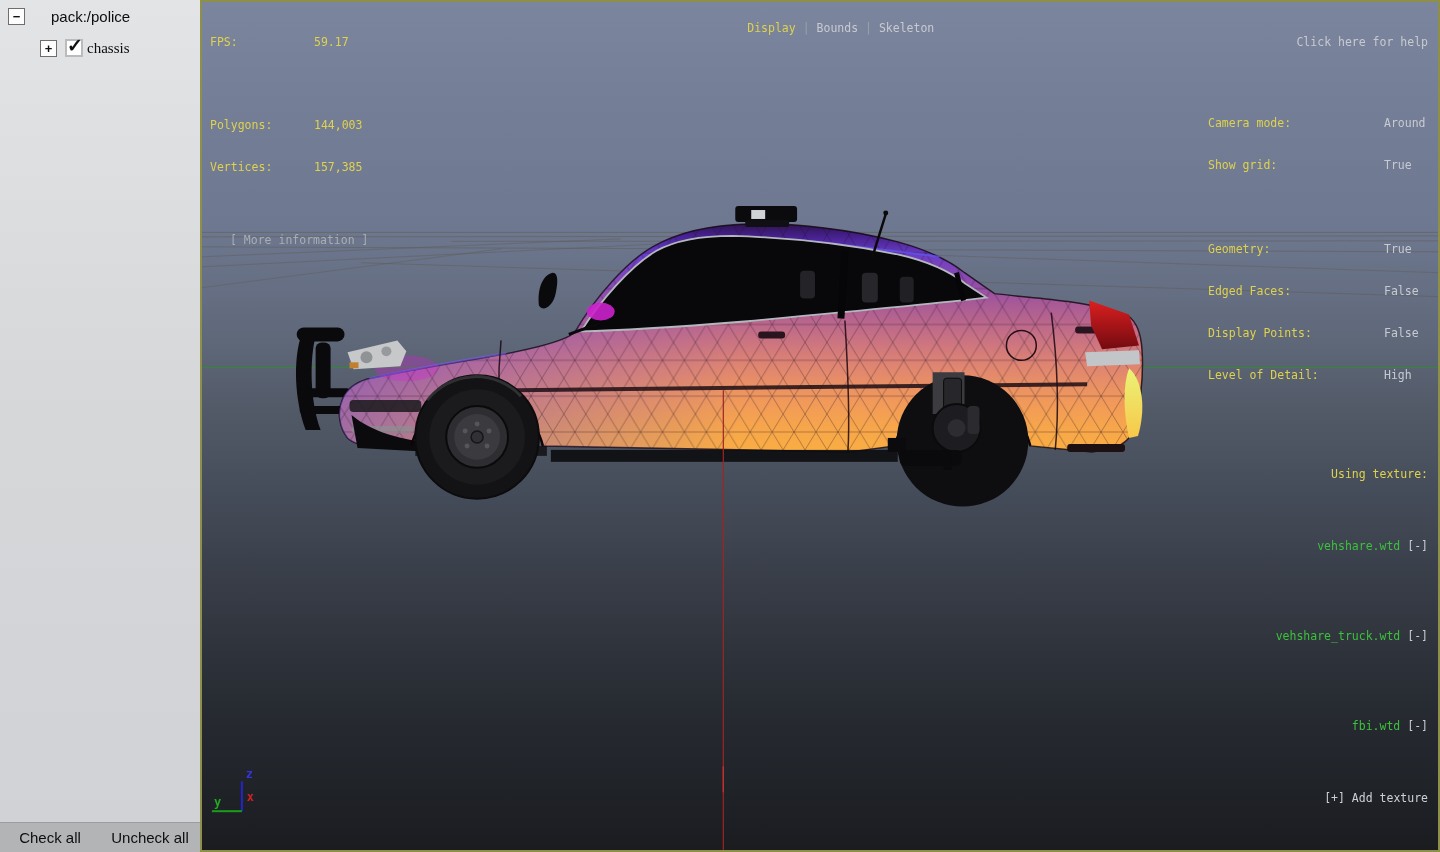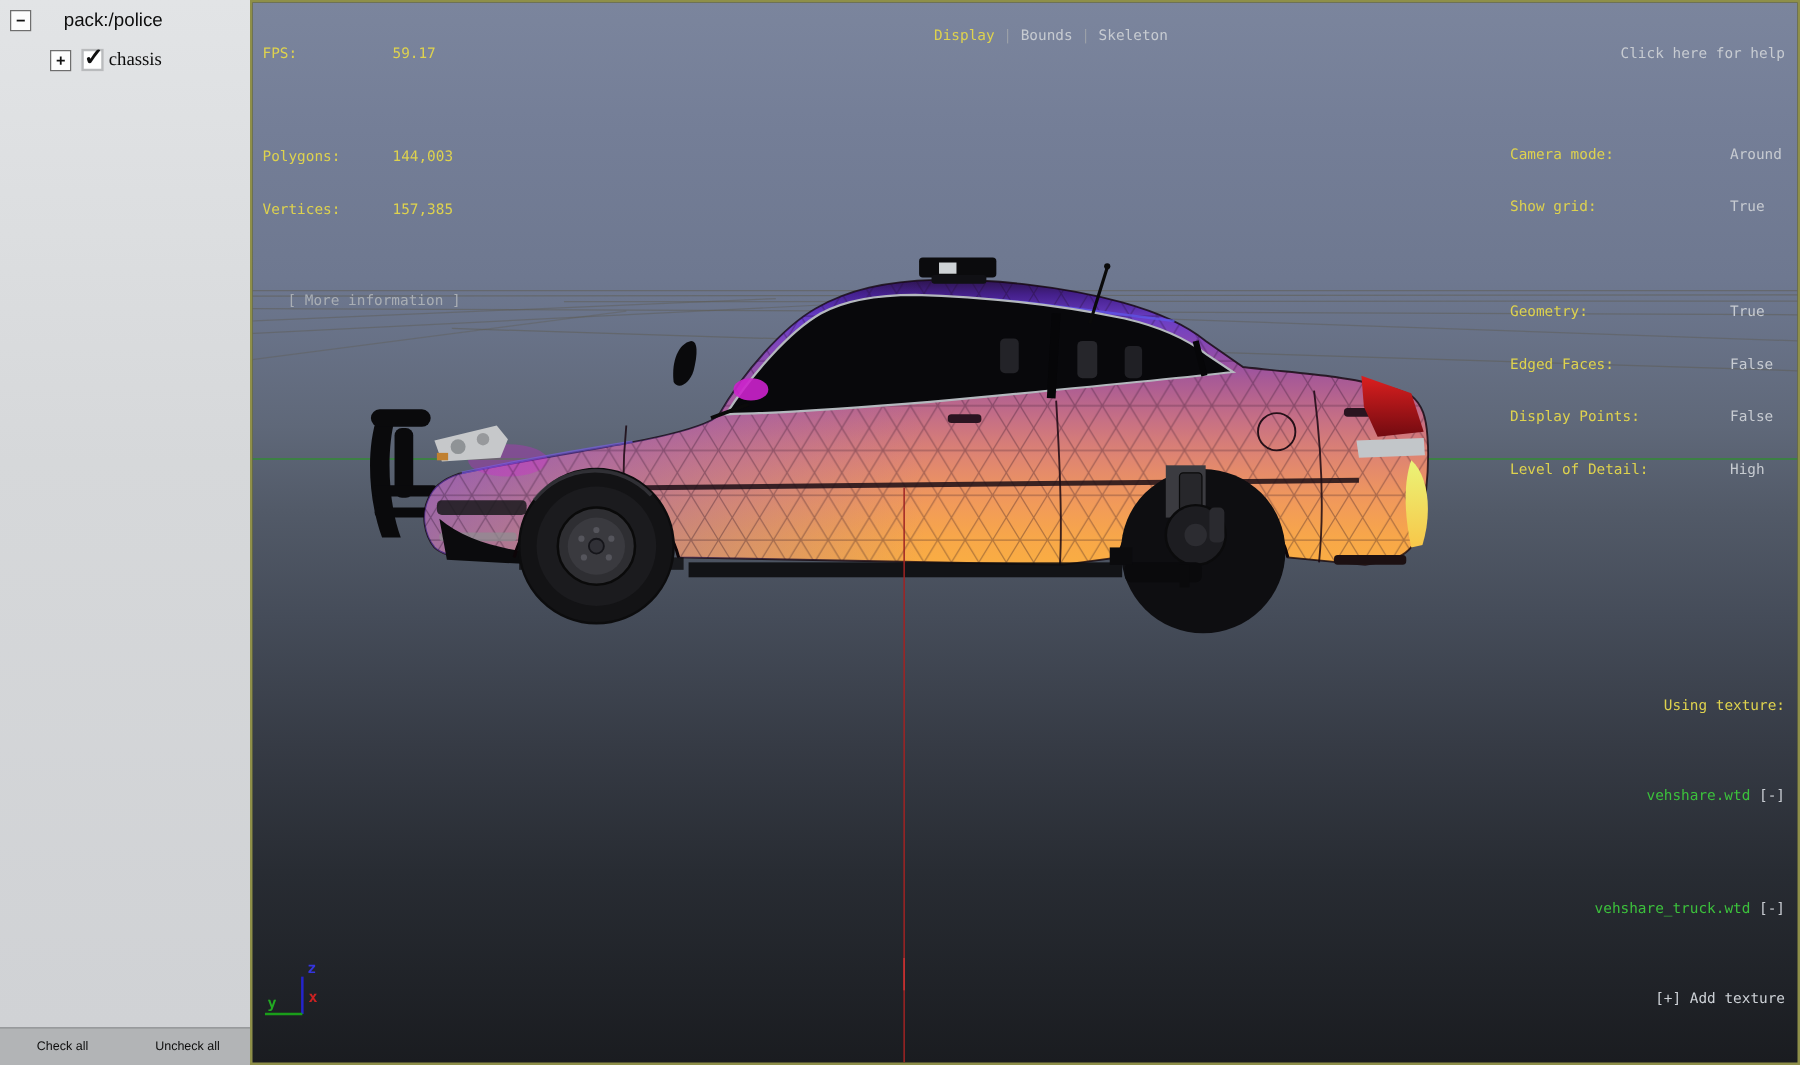--- a/index.html
+++ b/index.html
@@ -19,21 +19,21 @@
   .tree-label { margin-left:26px; font-size:15px; color:#0d0d0d; cursor:default; }
   .checkbox { width:18px; height:18px; margin-left:8px; background:#fff;
               border:2px solid #b9bbbd; position:relative; cursor:pointer; }
   .checkbox .tick { position:absolute; left:0px; top:-7px; font-size:19px;
                     font-weight:bold; color:#101010; }
   .child .tree-label { margin-left:4px;font-family:Liberation Serif, serif; }
 
   .sidebar-buttons { position:absolute; left:0; top:822px; width:200px; height:30px;
                      background:#b2b4b6; border-top:1px solid #9b9d9f; display:flex; }
   .sidebar-buttons .btn { flex:1; display:flex; align-items:center; justify-content:center;
-                          font-size:10px; color:#0e0e0e; cursor:pointer; }
+                          font-size:15px; color:#0e0e0e; cursor:pointer; }
 
   
   .viewport { position:absolute; left:200px; top:0; width:1240px; height:852px;
               border:2px solid #8e8f49;
               background:linear-gradient(180deg,
                  #7b859d 0%, #747e97 12%, #6e7890 26%, #5f6879 40%,
                  #525a68 48%, #454c59 58%, #363b45 70%, #282c33 82%, #1a1c20 100%); }
   .scene { position:absolute; left:0; top:0; width:100%; height:100%; }
 
   
@@ -310,17 +310,20 @@
     </div>
 
     <div class="hud textures">
       <div class="yellow">Using texture:</div>
       <div>
         <span class="green">vehshare.wtd</span><span> </span><span class="tex-remove hudgray">[-]</span>
       </div>
       <div>
         <span class="green">vehshare_truck.wtd</span><span> </span><span class="tex-remove hudgray">[-]</span>
       </div>
+      <div>
+        <span class="green">fbi.wtd</span><span> </span><span class="tex-remove hudgray">[-]</span>
+      </div>
       <div class="tex-add">[+] Add texture</div>
     </div>
 
   </div>
 </div>
 
 </body></html>

